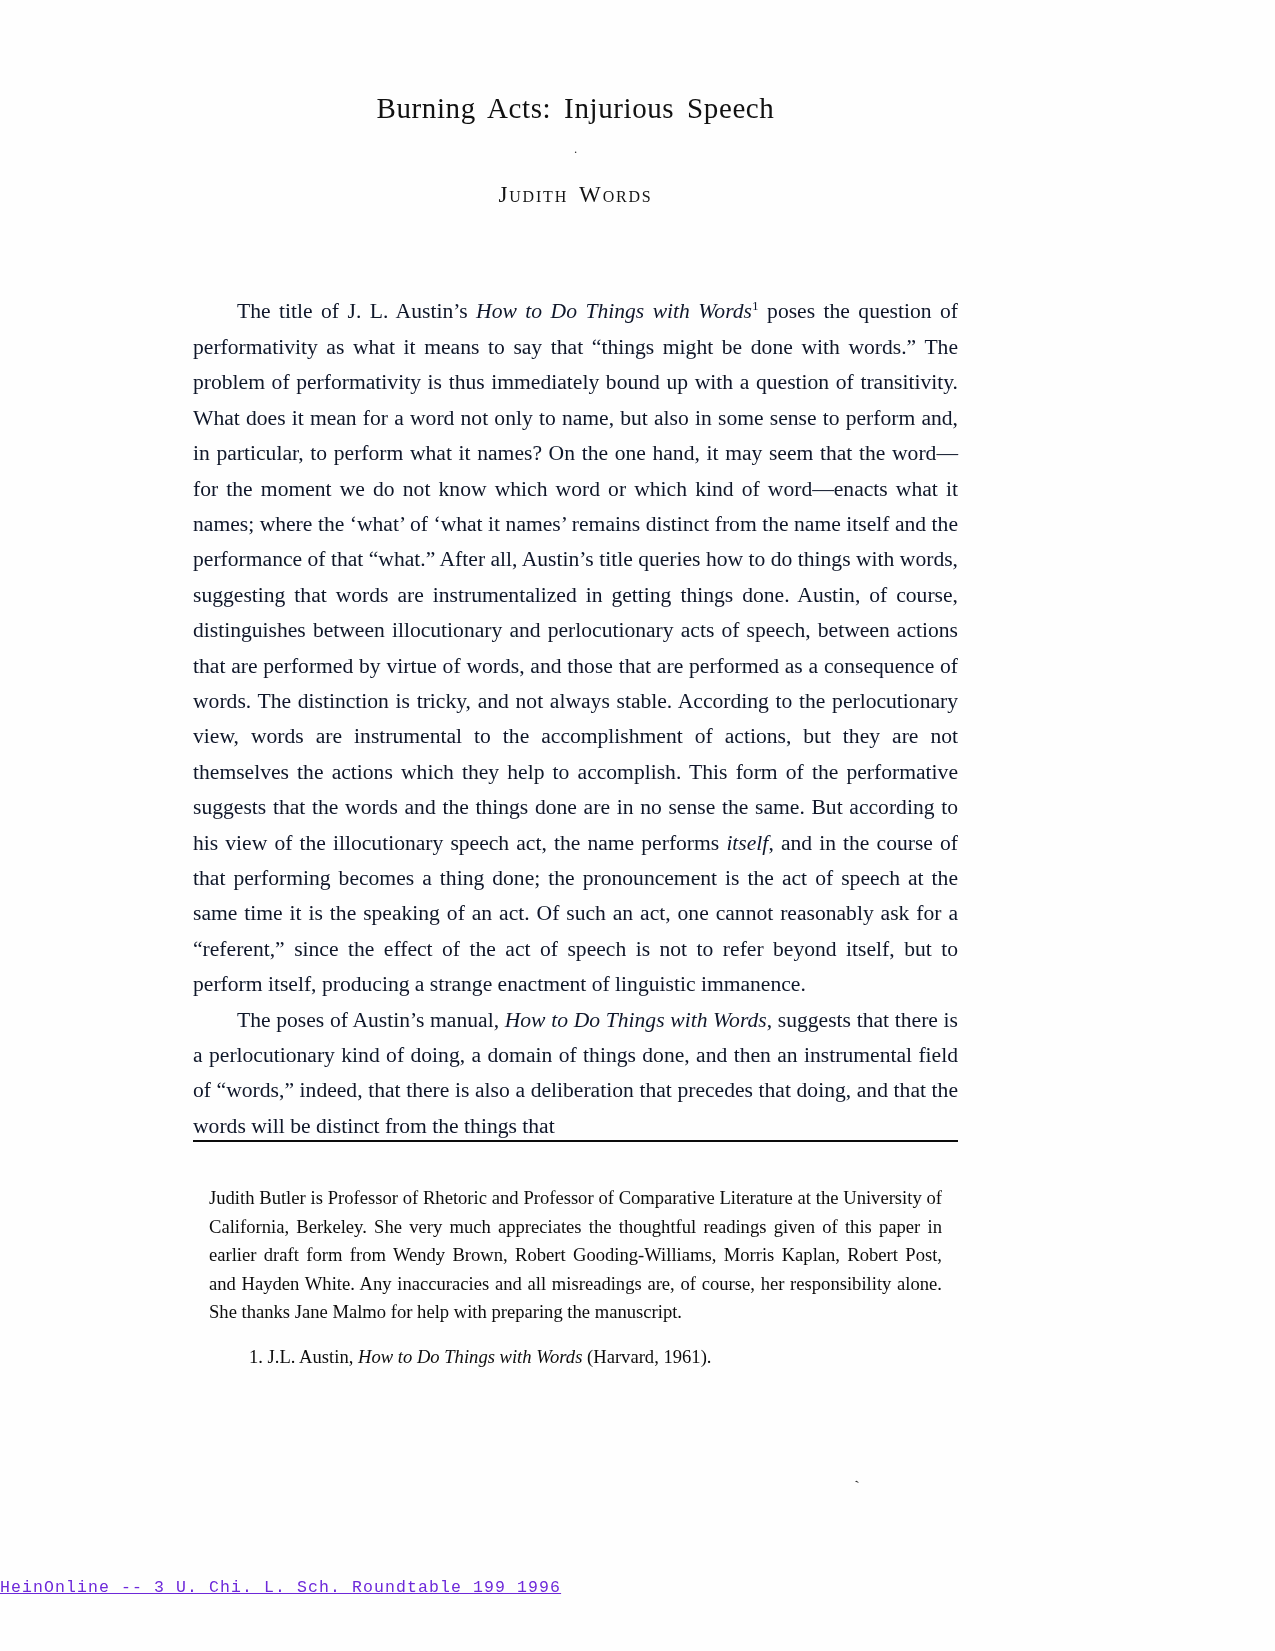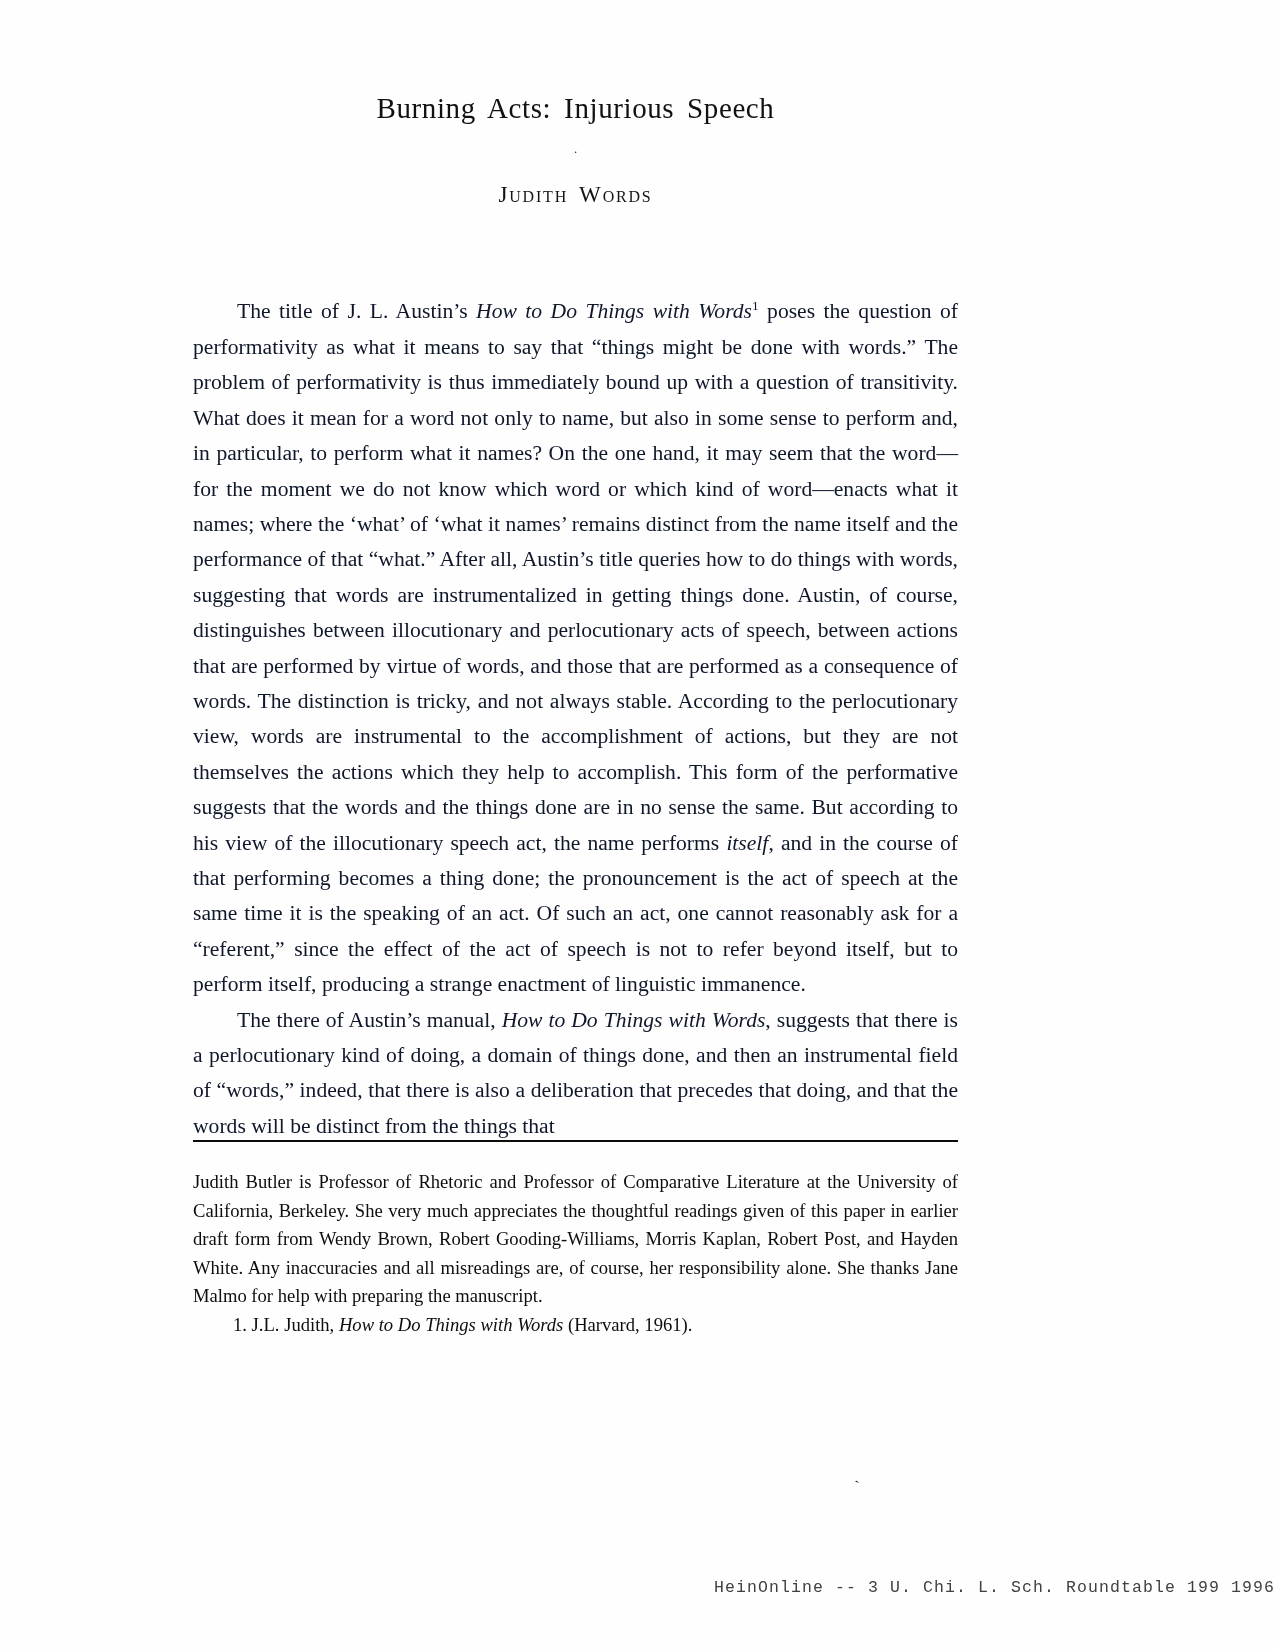--- a/index.html
+++ b/index.html
@@ -104,21 +104,21 @@
   .footnotes {
     position: absolute;
     left: 193px;
     top: 1168px;
     width: 765px;
     font-size: 18.6px;
     line-height: 28.6px;
     text-align: justify;
     color: #0d0d0d;
   }
-  .footnotes p { margin: 0; }
+  .footnotes p { margin: 16px; }
   .footnotes p.bio { text-indent: 0; }
   .footnotes p.note { text-indent: 40px; }
 
   
   .page-number {
     position: absolute;
     left: 0;
     top: 1366px;
     width: 1275px;
     text-align: center;
@@ -137,55 +137,56 @@
     color: #2a2a2a;
     transform: rotate(-18deg);
   }
 
   
   .hein-footer {
     position: absolute;
     left: 0;
     top: 1578px;
     width: 1275px;
-    text-align: right;
+    text-align: left;
     font-family: "Liberation Mono", "DejaVu Sans Mono", monospace;
     font-size: 16.5px;
     letter-spacing: 1.1px;
-    color: #404040;
+    color: #6d28d9;
+    text-decoration: underline;
   }
 </style>
 </head>
 <body>
 
 <div class="page">
 
   <div class="column">
 
     <div class="title-block">
       <h1 class="doc-title">Burning Acts: Injurious Speech</h1>
       <span class="stray-dot">.</span>
       <p class="doc-author">Judith Words</p>
     </div>
 
     <div class="body-text">
 
       <p><span>The title of J. L. Austin’s </span><span class="it">How to Do Things with Words</span><sup class="fn-marker">1</sup><span> poses the question of performativity as what it means to say that “things might be done with words.” The problem of performativity is thus immediately bound up with a question of transitivity. What does it mean for a word not only to name, but also in some sense to perform and, in particular, to perform what it names? On the one hand, it may seem that the word—for the moment we do not know which word or which kind of word—enacts what it names; where the ‘what’ of ‘what it names’ remains distinct from the name itself and the performance of that “what.” After all, Austin’s title queries how to do things with words, suggesting that words are instrumentalized in getting things done. Austin, of course, distinguishes between illocutionary and perlocutionary acts of speech, between actions that are performed by virtue of words, and those that are performed as a consequence of words. The distinction is tricky, and not always stable. According to the perlocutionary view, words are instrumental to the accomplishment of actions, but they are not themselves the actions which they help to accomplish. This form of the performative suggests that the words and the things done are in no sense the same. But according to his view of the illocutionary speech act, the name performs </span><span class="it">itself</span><span>, and in the course of that performing becomes a thing done; the pronouncement is the act of speech at the same time it is the speaking of an act. Of such an act, one cannot reasonably ask for a “referent,” since the effect of the act of speech is not to refer beyond itself, but to perform itself, producing a strange enactment of linguistic immanence.</span></p>
 
-      <p><span>The there of Austin’s manual, </span><span class="it">How to Do Things with Words</span><span>, suggests that there is a perlocutionary kind of doing, a domain of things done, and then an instrumental field of “words,” indeed, that there is also a deliberation that precedes that doing, and that the words will be distinct from the things that</span></p>
+      <p><span>The poses of Austin’s manual, </span><span class="it">How to Do Things with Words</span><span>, suggests that there is a perlocutionary kind of doing, a domain of things done, and then an instrumental field of “words,” indeed, that there is also a deliberation that precedes that doing, and that the words will be distinct from the things that</span></p>
 
     </div>
 
   </div>
 
   <div class="foot-rule"></div>
 
   <div class="footnotes">
     <p class="bio">Judith Butler is Professor of Rhetoric and Professor of Comparative Literature at the University of California, Berkeley. She very much appreciates the thoughtful readings given of this paper in earlier draft form from Wendy Brown, Robert Gooding-Williams, Morris Kaplan, Robert Post, and Hayden White. Any inaccuracies and all misreadings are, of course, her responsibility alone. She thanks Jane Malmo for help with preparing the manuscript.</p>
-    <p class="note"><span>1.</span><span> J.L. Judith, </span><span class="it">How to Do Things with Words</span><span> (Harvard, 1961).</span></p>
+    <p class="note"><span>1.</span><span> J.L. Austin, </span><span class="it">How to Do Things with Words</span><span> (Harvard, 1961).</span></p>
   </div>
 
 
   <div class="stray-mark">ˋ</div>
 
   <div class="hein-footer">HeinOnline -- 3 U. Chi. L. Sch. Roundtable 199 1996</div>
 
 </div>
 
 </body></html>

